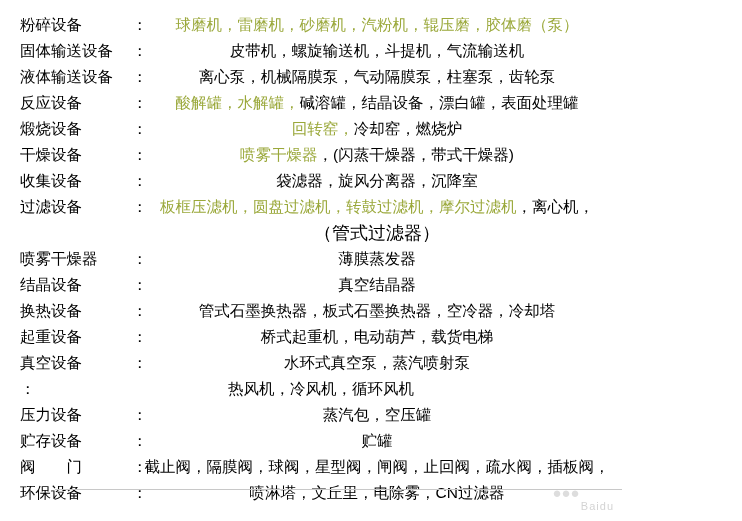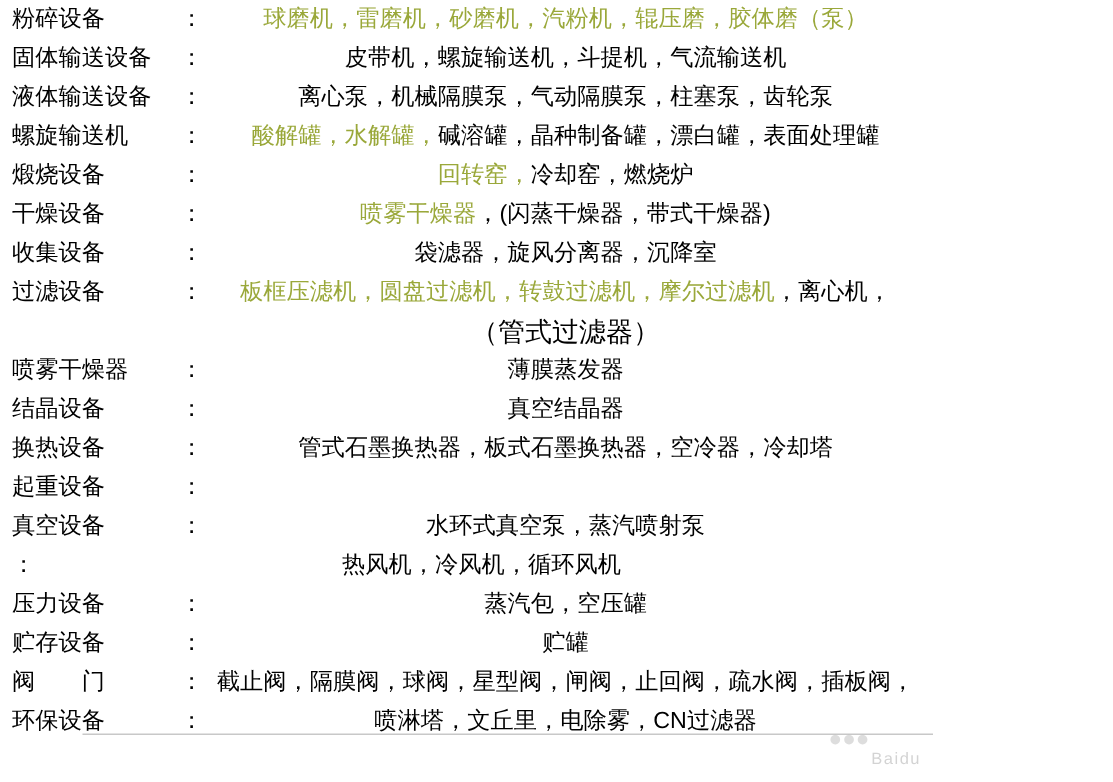--- a/index.html
+++ b/index.html
@@ -12,21 +12,21 @@
     background: #ffffff;
     font-family: "Liberation Sans", sans-serif;
     color: #000000;
     overflow: hidden;
     position: relative;
   }
   #sheet {
     position: relative;
     width: 622px;
     height: 521px;
-    padding: 0;
+    padding: 12px;
     box-sizing: border-box;
   }
   .row {
     display: flex;
     align-items: flex-start;
     padding: 0 0 0 8px;
     box-sizing: border-box;
     min-height: 26px;
   }
   .label {
@@ -116,23 +116,23 @@
         <div class="label">固体输送设备</div>
         <div class="colon">：</div>
         <div class="value"><span class="plain">皮带机，螺旋输送机，斗提机，气流输送机</span></div>
       </div>
       <div class="row">
         <div class="label">液体输送设备</div>
         <div class="colon">：</div>
         <div class="value"><span class="plain">离心泵，机械隔膜泵，气动隔膜泵，柱塞泵，齿轮泵</span></div>
       </div>
       <div class="row">
-        <div class="label">螺旋输送机</div>
-        <div class="colon">：</div>
-        <div class="value"><span class="hl">酸解罐，水解罐，</span><span class="plain">碱溶罐，晶种制备罐，漂白罐，表面处理罐</span></div>
+        <div class="label">反应设备</div>
+        <div class="colon">：</div>
+        <div class="value"><span class="hl">酸解罐，水解罐，</span><span class="plain">碱溶罐，结晶设备，漂白罐，表面处理罐</span></div>
       </div>
       <div class="row">
         <div class="label">煅烧设备</div>
         <div class="colon">：</div>
         <div class="value"><span class="hl">回转窑，</span><span class="plain">冷却窑，燃烧炉</span></div>
       </div>
       <div class="row">
         <div class="label">干燥设备</div>
         <div class="colon">：</div>
         <div class="value"><span class="hl">喷雾干燥器</span><span class="plain">，(闪蒸干燥器，带式干燥器)</span></div>
@@ -162,20 +162,21 @@
         <div class="value"><span class="plain">真空结晶器</span></div>
       </div>
       <div class="row">
         <div class="label">换热设备</div>
         <div class="colon">：</div>
         <div class="value"><span class="plain">管式石墨换热器，板式石墨换热器，空冷器，冷却塔</span></div>
       </div>
       <div class="row">
         <div class="label">起重设备</div>
         <div class="colon">：</div>
+        <div class="value"><span class="plain">桥式起重机，电动葫芦，载货电梯</span></div>
       </div>
       <div class="row">
         <div class="label">真空设备</div>
         <div class="colon">：</div>
         <div class="value"><span class="plain">水环式真空泵，蒸汽喷射泵</span></div>
       </div>
       <div class="row">
         <div class="colon">：</div>
         <div class="value"><span class="plain">热风机，冷风机，循环风机</span></div>
       </div>

